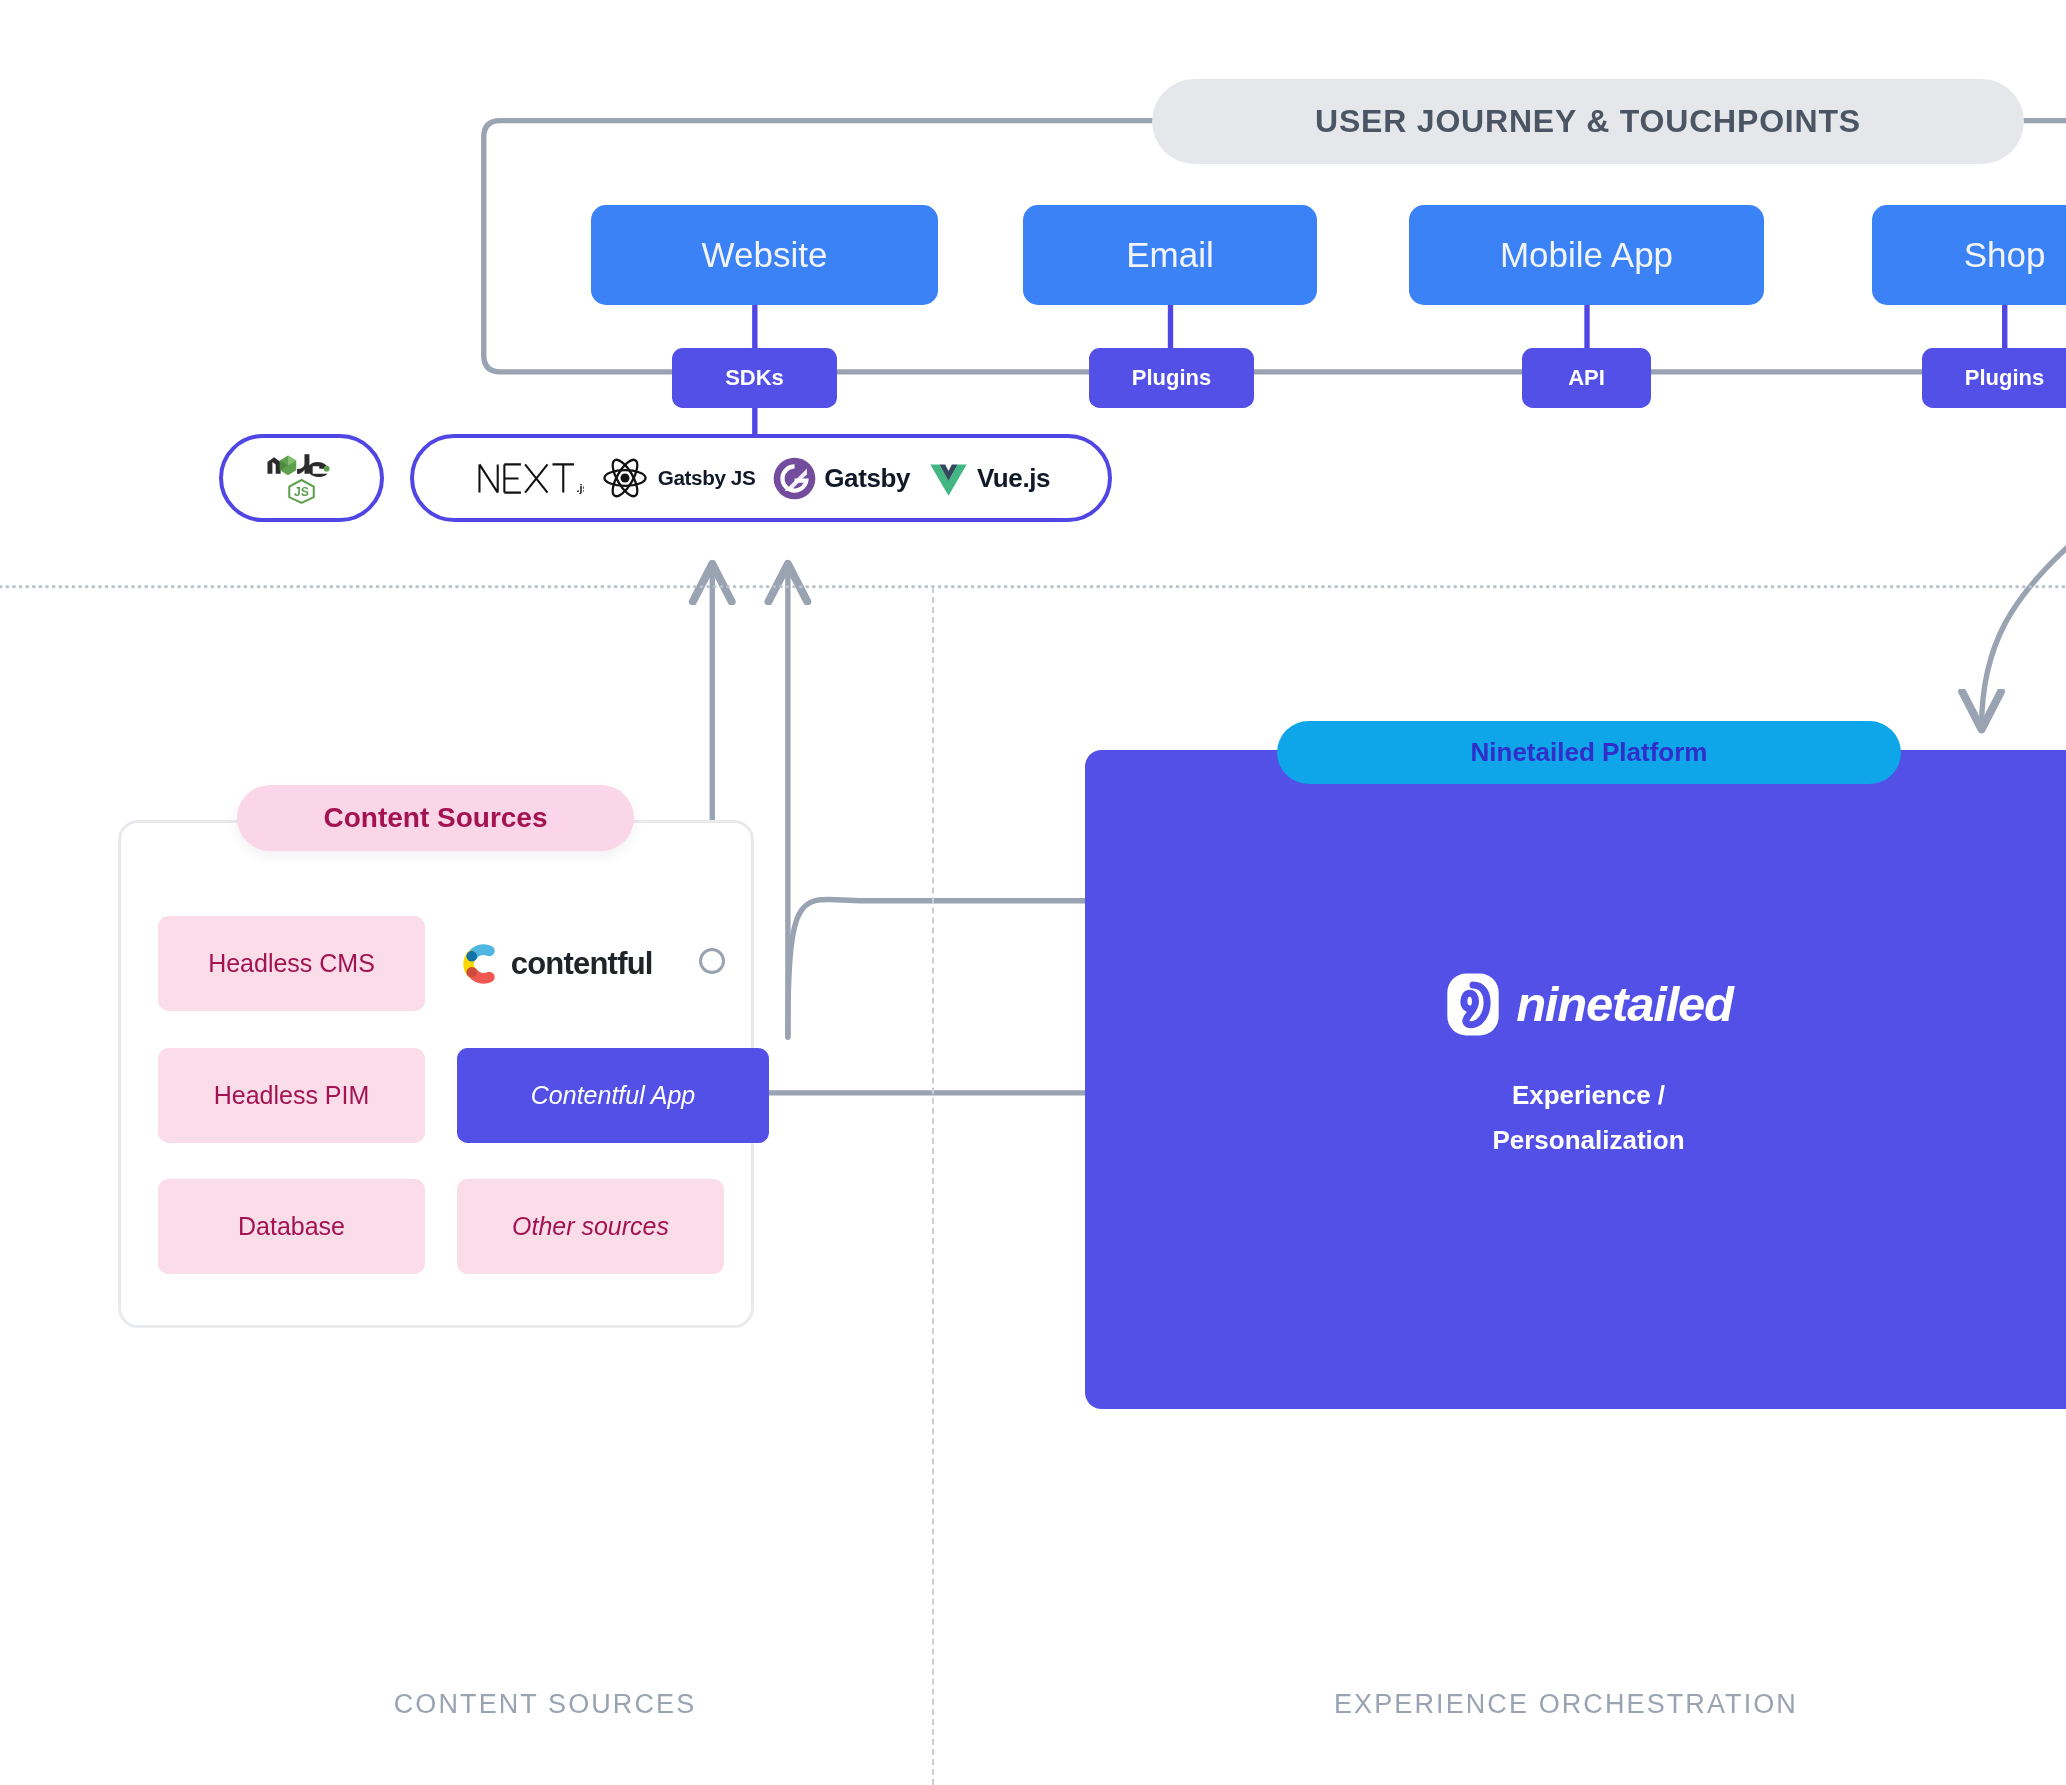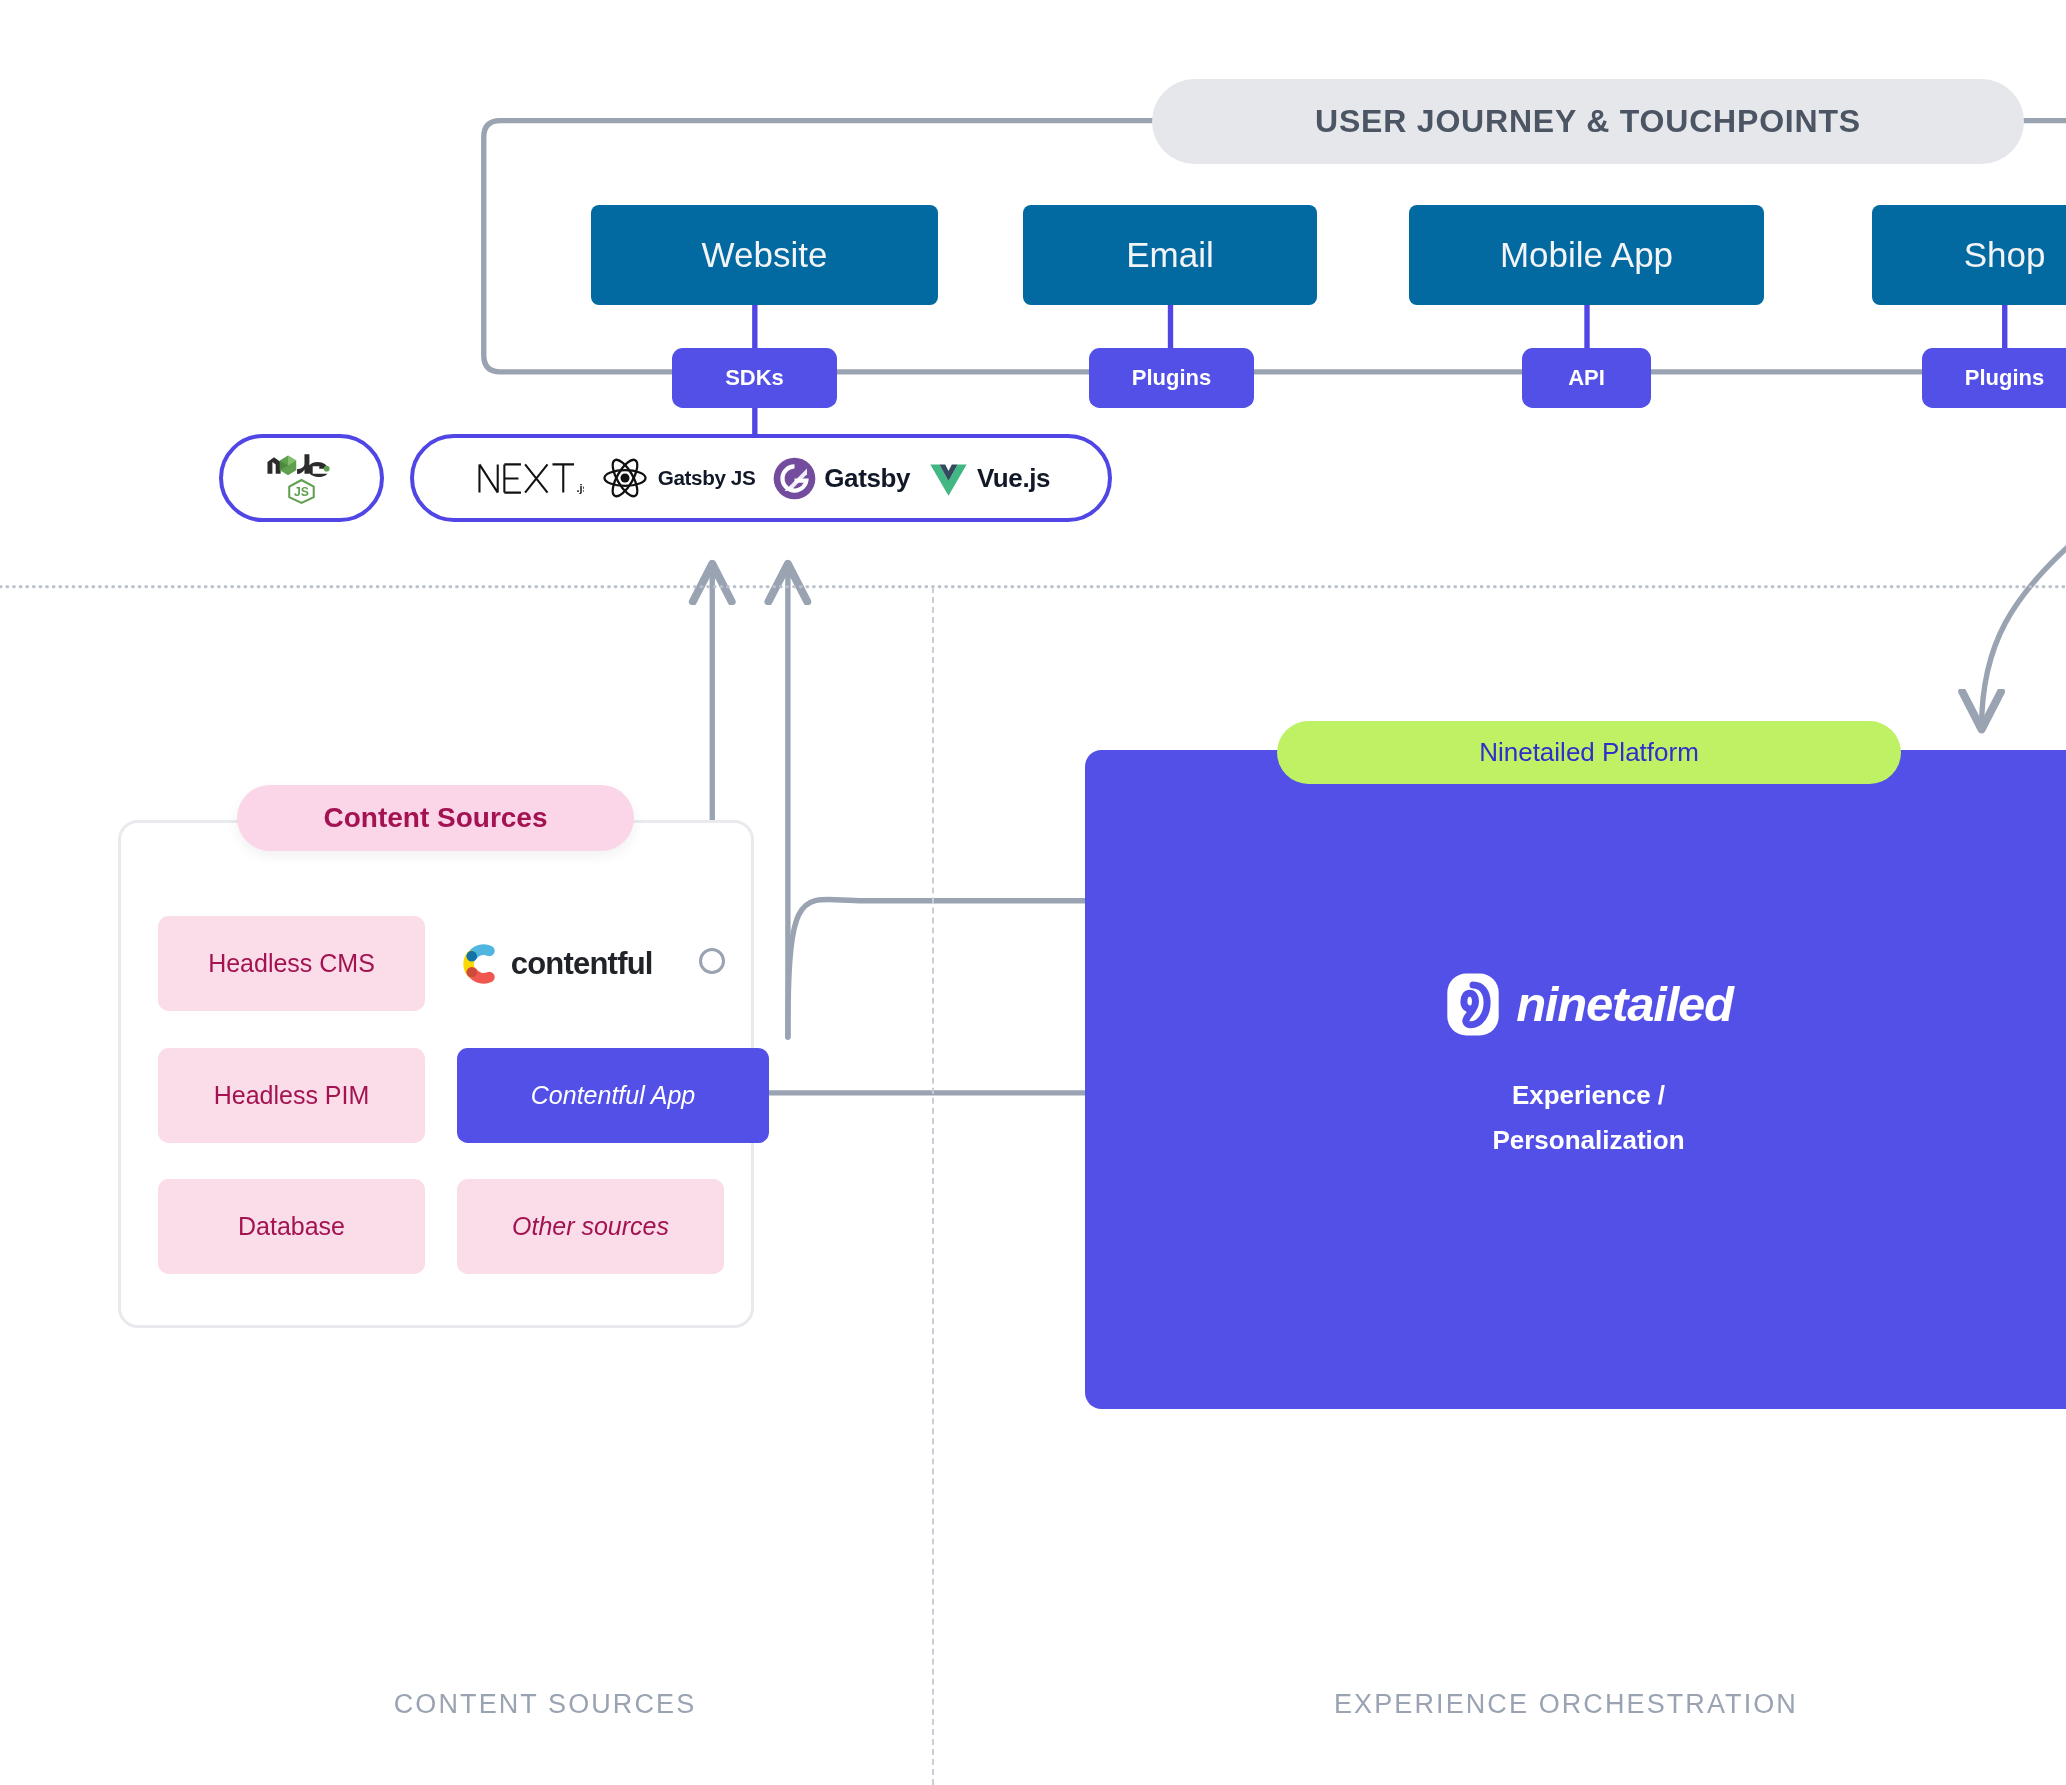--- a/index.html
+++ b/index.html
@@ -8,42 +8,42 @@
   #wires{position:absolute;inset:0;width:3174px;height:1785px;pointer-events:none;}
 
   .abs{position:absolute;box-sizing:border-box;}
   .ctr{display:flex;align-items:center;justify-content:center;text-align:right;}
 
   
   .hdr-pill{background:#e5e7eb;color:#4b5563;border-radius:413px;
     font-weight:bold;letter-spacing:0.8px;font-size:32px;}
 
   
-  .tp{background:#0369a1;color:#f3f4f6;border-radius:8px;font-size:35px;font-weight:normal;}
+  .tp{background:#3b82f6;color:#f3f4f6;border-radius:15px;font-size:35px;font-weight:normal;}
 
   
   .badge{background:#5350e8;color:#fff;border-radius:10.7px;font-size:22px;font-weight:bold;}
 
   
   .fw-pill{background:#fff;border:4.1px solid #4f46e5;border-radius:413px;
     display:flex;align-items:center;justify-content:center;gap:23px;}
   .fw-logo{display:flex;align-items:center;gap:7.4px;}
   .fw-txt{font-size:26px;font-weight:bold;color:#111827;letter-spacing:-0.4px;}
 
   
   .card{background:#fff;border:3.3px solid #e8eaee;border-radius:20px;}
   .card-pill{border-radius:413px;font-size:28px;font-weight:bold;z-index:6;
     box-shadow:0 5px 12.4px rgba(0,0,0,.06);}
 
   .chip{border-radius:10.7px;font-size:25px;}
 
   
   .platform{background:#5350e8;border-radius:16.5px;}
-  .plat-pill{background:#bef264;color:#312ec9;border-radius:413px;
-    font-size:26px;font-weight:normal;}
+  .plat-pill{background:#0ea5e9;color:#312ec9;border-radius:413px;
+    font-size:26px;font-weight:bold;}
   .nt-word{color:#fff;font-size:49px;font-weight:bold;letter-spacing:-1.2px;}
   .plat-sub{color:#fff;font-size:26px;font-weight:bold;line-height:1.35;}
 
   
   .zone-label{color:#9aa3b2;font-size:27px;letter-spacing:2.1px;font-weight:normal;}
 
   .dashed-v{border-left:2.5px dashed #c9cfd9;}
 </style>
 </head>
 <body>

